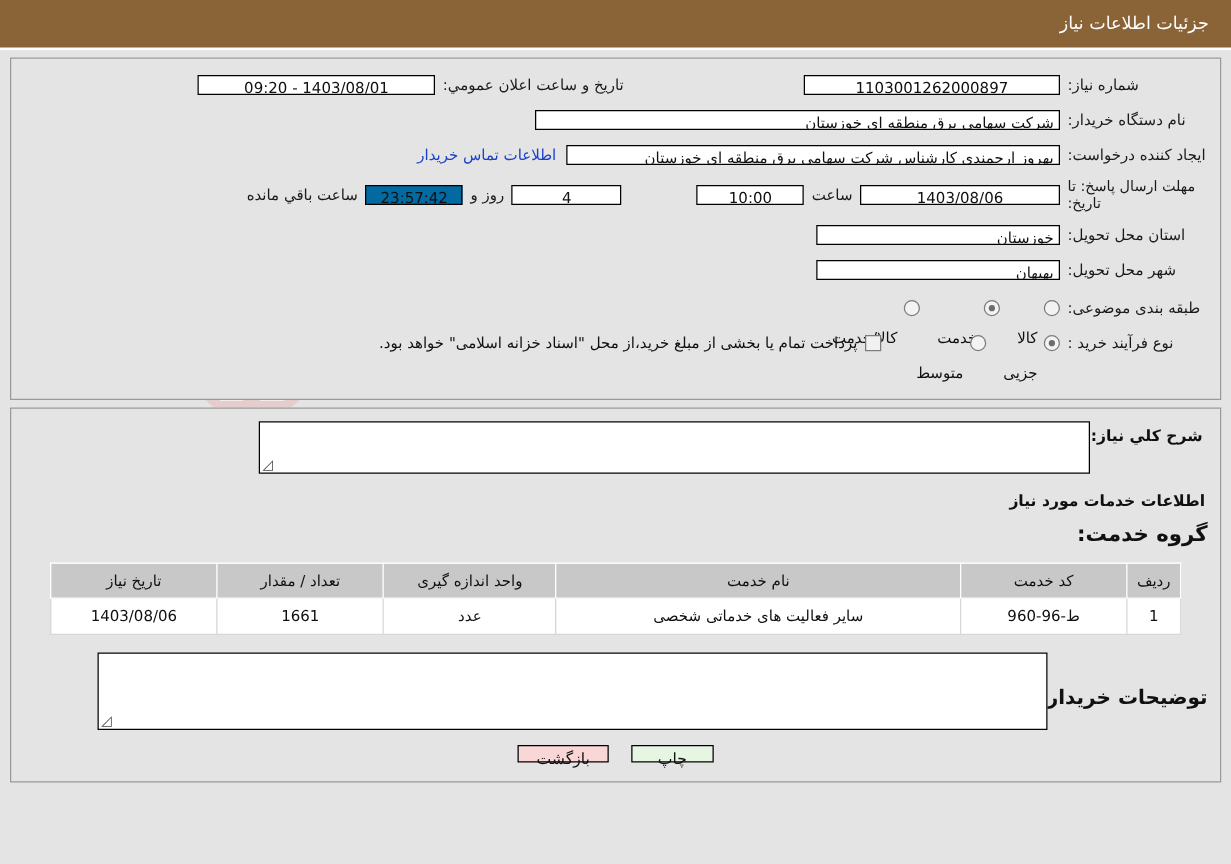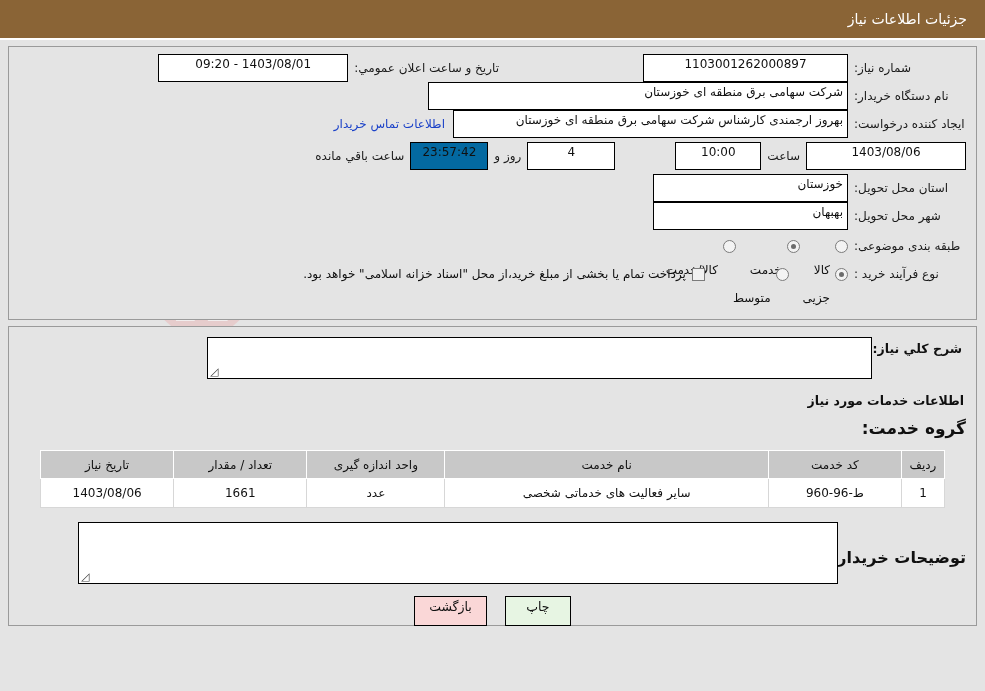--- a/index.html
+++ b/index.html
@@ -117,21 +117,21 @@
     white-space: nowrap;
     box-sizing: border-box;
   }
   .lbl.two-line {
     line-height: 13px;
     font-size: 11.5px;
   }
   .fld {
     border: 1px solid #000000;
     background: #ffffff;
-    height: 28px;
+    height: 16px;
     line-height: 19px;
     font-size: 12px;
     padding: 0 4px;
     box-sizing: border-box;
     text-align: center;
     overflow: hidden;
     white-space: nowrap;
     color: #101010;
   }
   .fld.right { text-align: right; }
@@ -306,21 +306,21 @@
   .btnbar {
     display: flex;
     justify-content: center;
     align-items: center;
     gap: 18px;
     margin-top: 12px;
     direction: ltr;
   }
   .btn {
     border: 1px solid #000000;
-    height: 30px;
+    height: 14px;
     min-width: 66px;
     padding: 0 14px;
     font-size: 12.5px;
     line-height: 20px;
     text-align: center;
     box-sizing: border-box;
     cursor: pointer;
   }
   .btn-back  { background: #fad7d7; }
   .btn-print { background: #e7f5e3; }
@@ -355,20 +355,24 @@
       <div class="fld right w-org">شرکت سهامی برق منطقه ای خوزستان</div>
     </div>
 
     <div class="row">
       <div class="lbl">ایجاد کننده درخواست:</div>
       <div class="fld right w-creator">بهروز ارجمندی کارشناس شرکت سهامی برق منطقه ای خوزستان</div>
       <div class="link">اطلاعات تماس خریدار</div>
     </div>
 
     <div class="row" style="height:34px;">
+      <div class="lbl two-line">
+        <span>مهلت ارسال پاسخ: تا</span><br>
+        <span>تاریخ:</span>
+      </div>
       <div class="fld w-date">1403/08/06</div>
       <div class="inline-lbl">ساعت</div>
       <div class="fld w-time">10:00</div>
       <div class="fld w-days" style="margin-right:60px;">4</div>
       <div class="inline-lbl">روز و</div>
       <div class="fld timer w-timer">23:57:42</div>
       <div class="inline-lbl">ساعت باقي مانده</div>
     </div>
 
     <div class="row">

